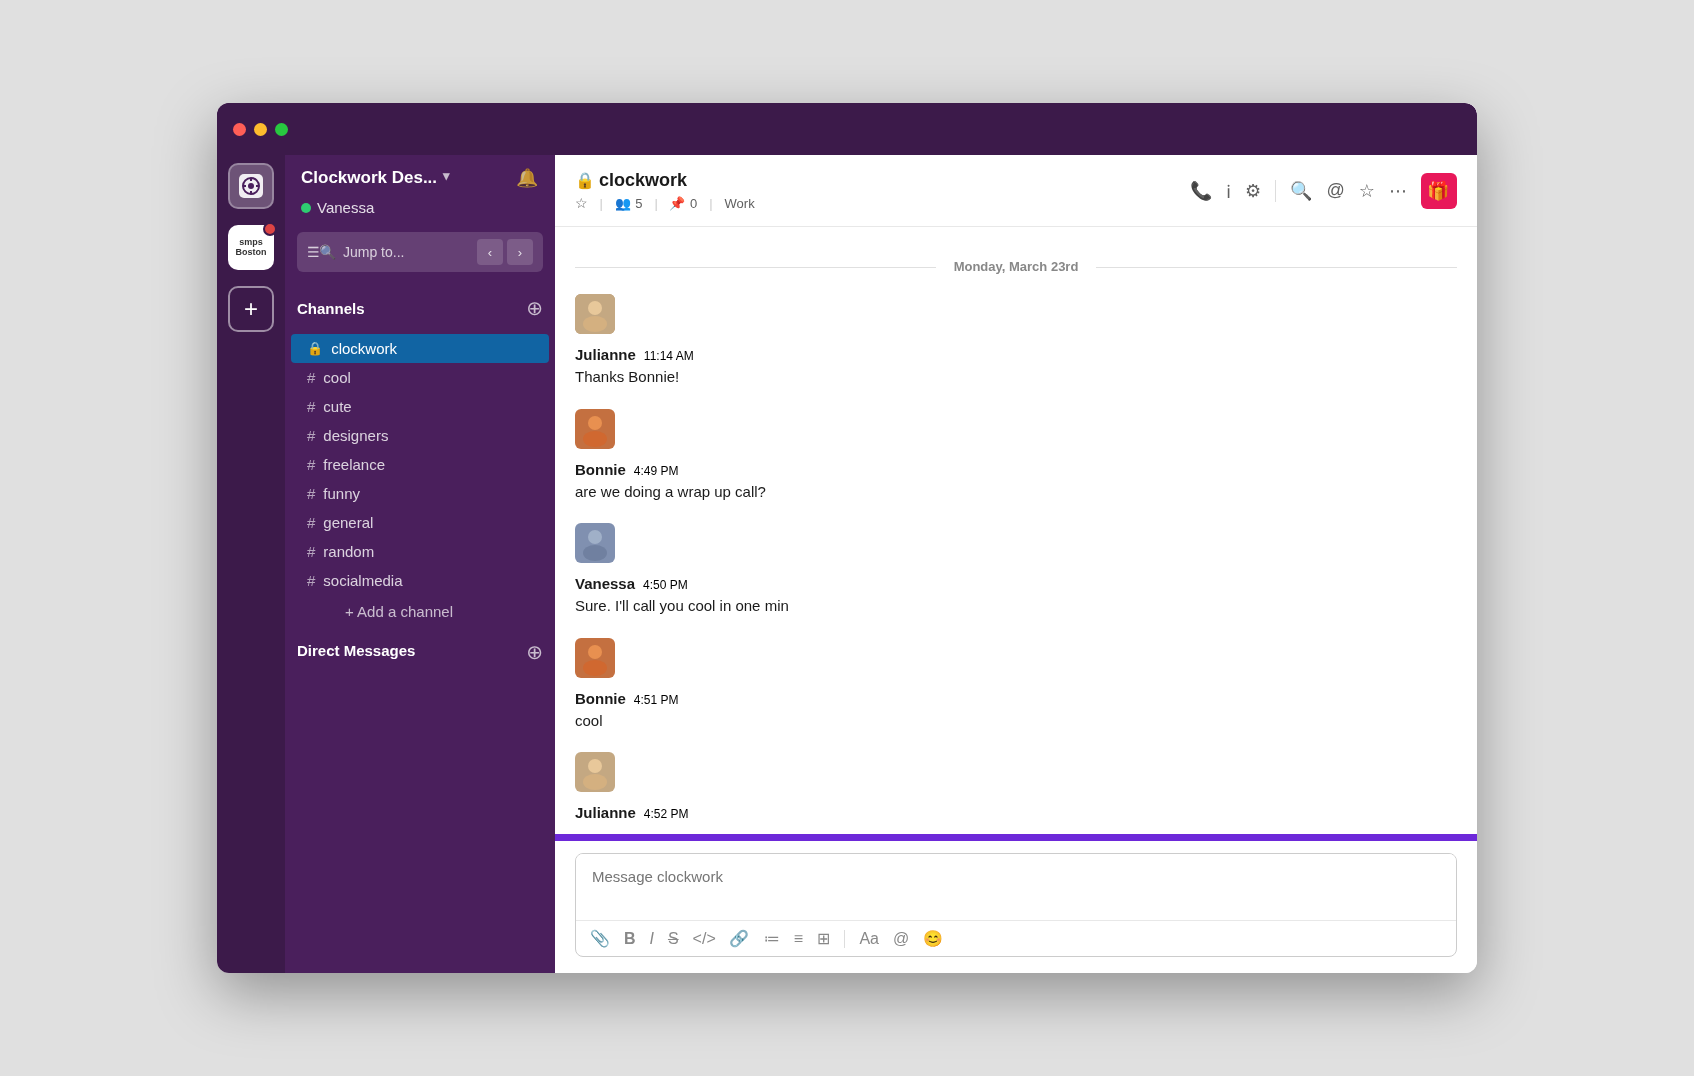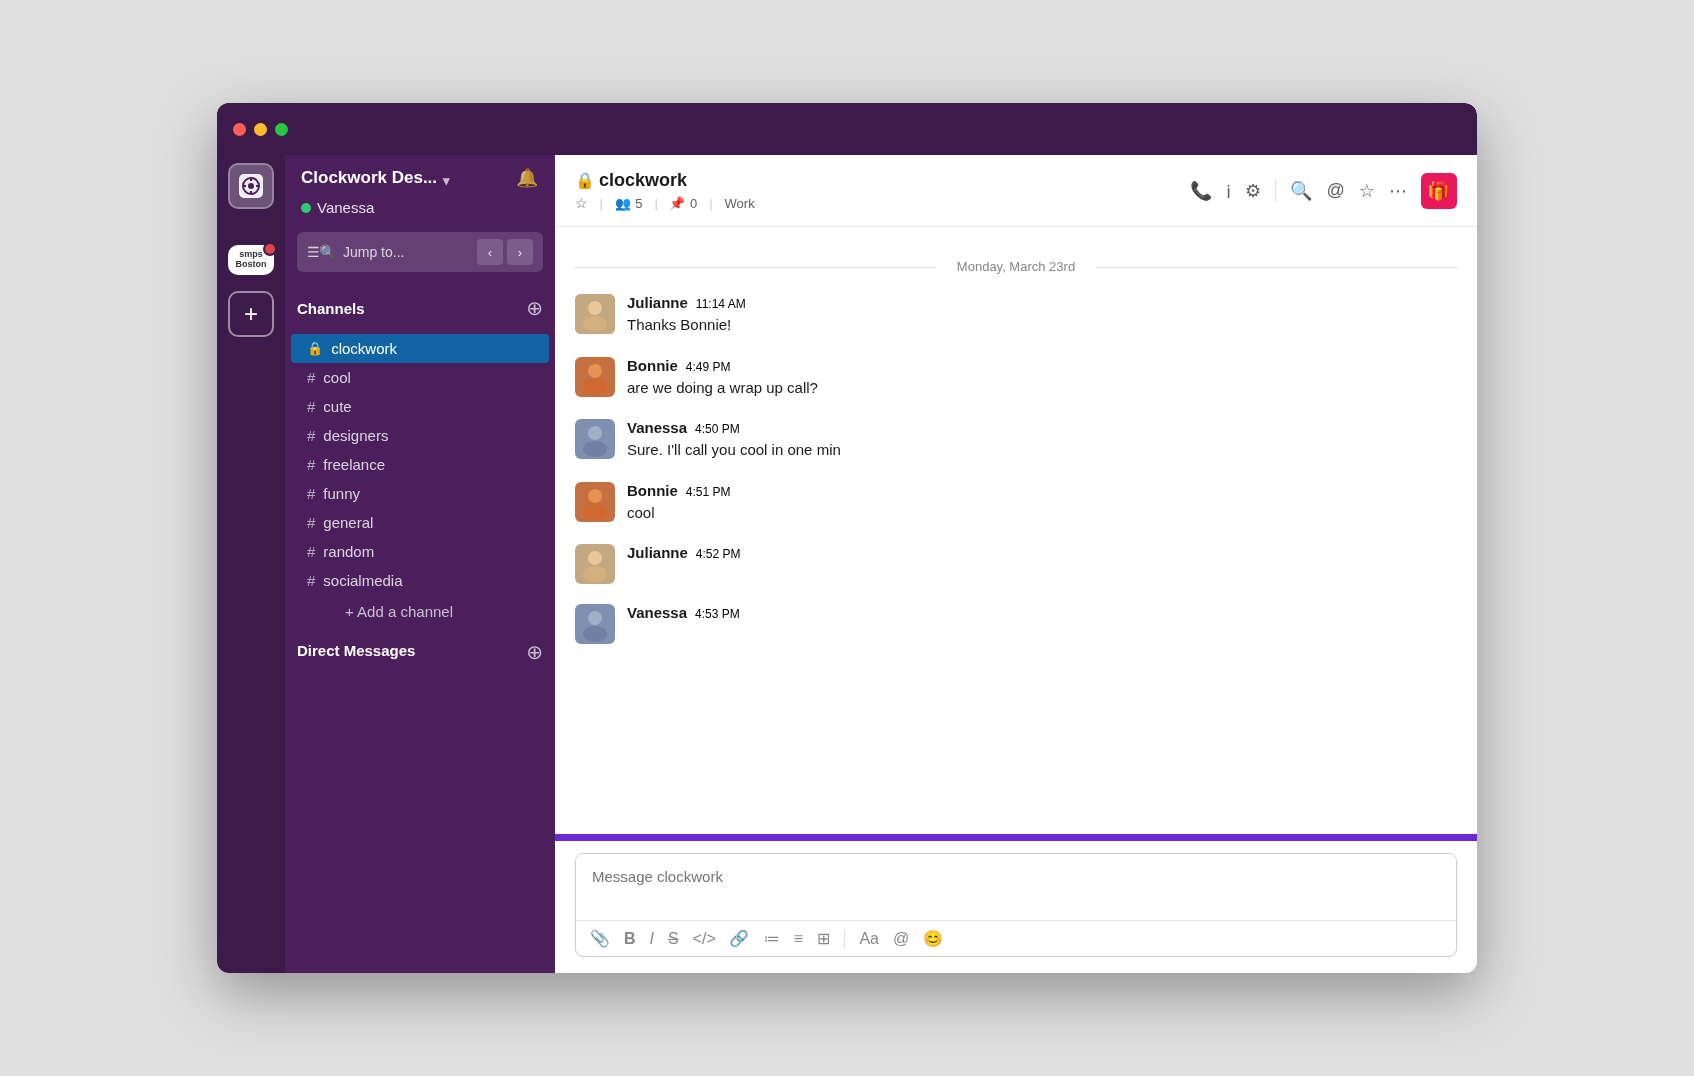--- a/index.html
+++ b/index.html
@@ -92,21 +92,21 @@
       padding: 12px 16px 8px;
       display: flex;
       align-items: center;
       justify-content: space-between;
     }
     .workspace-name {
       color: #fff;
       font-size: 17px;
       font-weight: 700;
       display: flex;
-      align-items: flex-end;
+      align-items: flex-start;
       gap: 6px;
     }
     .workspace-name .chevron { font-size: 13px; color: rgba(255,255,255,0.7); }
     .bell-icon { color: rgba(255,255,255,0.7); font-size: 18px; cursor: pointer; }
     .user-status {
       padding: 2px 16px 10px;
       display: flex;
       align-items: center;
       gap: 6px;
       color: rgba(255,255,255,0.85);
@@ -277,40 +277,41 @@
     
     .messages-area {
       flex: 1;
       overflow-y: auto;
       padding: 20px 20px 0;
     }
     .date-divider {
       text-align: center;
       color: #888;
       font-size: 13px;
-      font-weight: 400;
+      font-weight: 700;
       margin: 12px 0 20px;
       position: relative;
     }
     .date-divider::before, .date-divider::after {
       content: '';
       position: absolute;
       top: 50%;
       width: calc(50% - 80px);
       height: 1px;
       background: #e0e0e0;
     }
     .date-divider::before { left: 0; }
     .date-divider::after { right: 0; }
 
     .message {
       display: flex;
       gap: 12px;
       margin-bottom: 20px;
       align-items: flex-start;
+      flex-direction: column;
     }
     .avatar-placeholder {
       width: 40px; height: 40px;
       border-radius: 6px;
       display: flex;
       align-items: center;
       justify-content: center;
       font-size: 16px;
       font-weight: 600;
       color: #fff;
@@ -373,33 +374,32 @@
     .toolbar-divider {
       width: 1px; height: 18px;
       background: #ddd;
     }
 
     
     .av-julianne { background: #c0a080; }
 
     
     .smps-icon {
-      width: 46px; height: 30px;
+      width: 46px; height: 45px;
       border-radius: 10px;
       background: #fff;
       display: flex;
       align-items: center;
       justify-content: center;
       font-size: 9px;
       font-weight: 700;
       color: #333;
       text-align: center;
       line-height: 1.2;
       position: relative;
-      margin-top: 20px;
     }
     .smps-badge {
       width: 14px; height: 14px;
       background: #dd4444;
       border-radius: 50%;
       position: absolute;
       top: -3px; right: -3px;
       border: 2px solid #3c1a4a;
     }
   </style>

